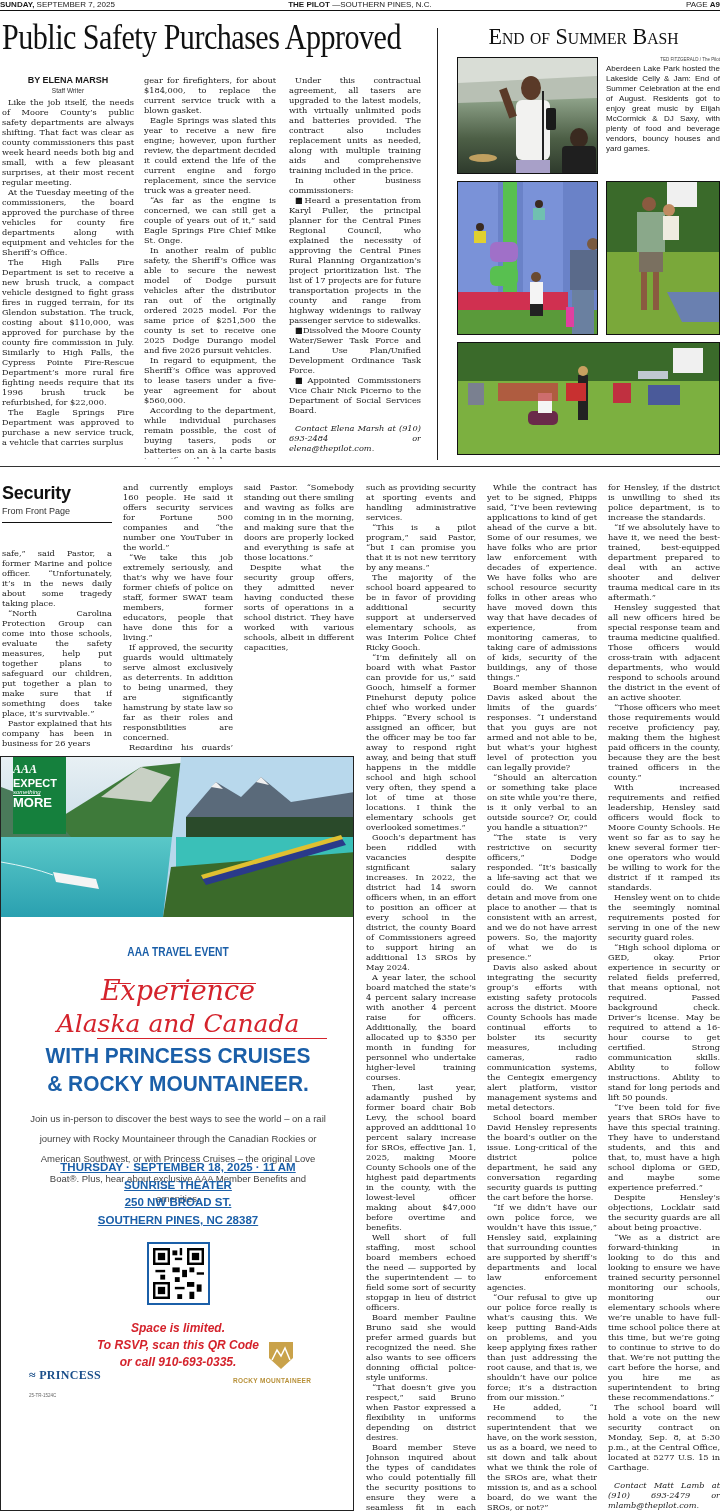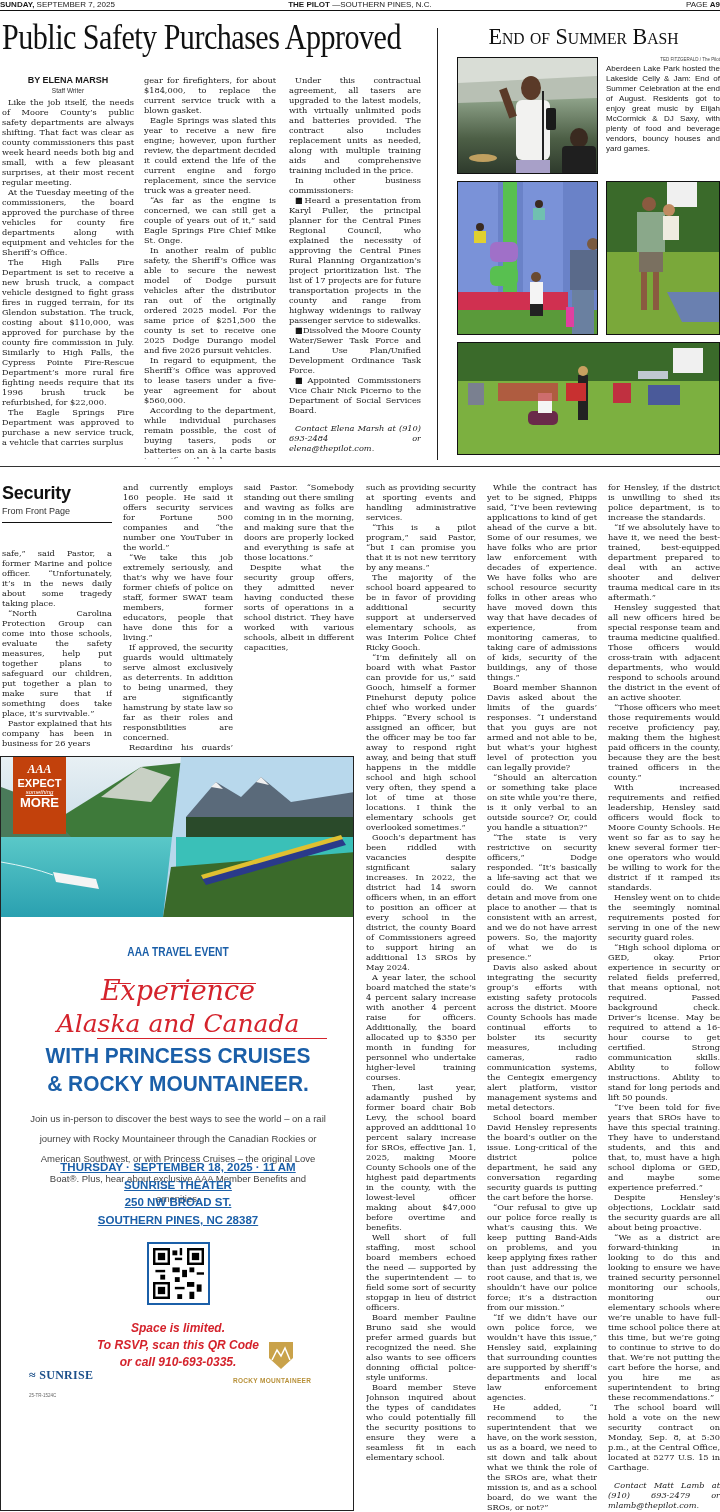--- a/index.html
+++ b/index.html
@@ -40,21 +40,21 @@
 
   .hrule { position: absolute; left: 0; top: 466px; width: 720px; height: 1px; background: #333; }
   .sec-title { position: absolute; left: 2px; top: 483px; font-family: "Liberation Sans", sans-serif; font-weight: 900; font-size: 18px;
     line-height: 20px; color: #111; letter-spacing: -0.3px; }
   .sec-sub { position: absolute; left: 2px; top: 506px; font-family: "Liberation Sans", sans-serif; font-size: 9px; line-height: 11px; color: #333; }
   .sec-rule { position: absolute; left: 2px; top: 522px; width: 110px; height: 1px; background: #111; }
 
   .ad { position: absolute; left: 0; top: 756px; width: 354px; height: 755px; border: 1px solid #222; background: #fff; overflow: hidden;
     font-family: "Liberation Sans", sans-serif; }
   .ad .hero { position: absolute; left: 0; top: 0; width: 354px; height: 160px; overflow: hidden; }
-  .ad .aaa-badge { position: absolute; left: 12px; top: 0; width: 53px; height: 77px; background: #c2410c; color: #fff; text-align: center; }
+  .ad .aaa-badge { position: absolute; left: 12px; top: 0; width: 53px; height: 77px; background: #15803d; color: #fff; }
   .ad .aaa-logo { margin-top: 4px; font-family: "Liberation Serif", serif; font-style: italic; font-size: 12px; font-weight: 700; line-height: 16px; }
   .ad .expect { font-weight: 900; font-size: 11px; line-height: 12px; }
   .ad .something { font-style: italic; font-size: 6px; line-height: 7px; text-decoration: underline; }
   .ad .more { font-weight: 900; font-size: 13px; line-height: 14px; }
   .ad .event-label { position: absolute; left: 0; top: 188px; width: 354px; text-align: center; color: #1b5fa8; font-size: 12px; font-weight: 700;
     transform: scaleX(0.85); }
   .ad .script { position: absolute; left: 0; width: 354px; text-align: center; color: #d4232c; font-family: "DejaVu Serif", serif; font-style: italic; }
   .ad .script.s1 { top: 218px; font-size: 27px; line-height: 32px; }
   .ad .script.s2 { top: 250px; font-size: 25px; line-height: 34px; }
   .ad .script-rule { position: absolute; height: 1px; background: #d4232c; }
@@ -205,31 +205,32 @@
 <div class="col" style="left:366px; top:482px; width:110px; height:1030px;">
   <p class="noind">such as providing security at sporting events and handling administrative services.</p>
   <p>“This is a pilot program,” said Pastor, “but I can promise you that it is not new territory by any means.”</p>
   <p>The majority of the school board appeared to be in favor of providing additional security support at underserved elementary schools, as was Interim Police Chief Ricky Gooch.</p>
   <p>“I’m definitely all on board with what Pastor can provide for us,” said Gooch, himself a former Pinehurst deputy police chief who worked under Phipps. “Every school is assigned an officer, but the officer may be too far away to respond right away, and being that stuff happens in the middle school and high school very often, they spend a lot of time at those locations. I think the elementary schools get overlooked sometimes.”</p>
   <p>Gooch’s department has been riddled with vacancies despite significant salary increases. In 2022, the district had 14 sworn officers when, in an effort to position an officer at every school in the district, the county Board of Commissioners agreed to support hiring an additional 13 SROs by May 2024.</p>
   <p>A year later, the school board matched the state’s 4 percent salary increase with another 4 percent raise for officers. Additionally, the board allocated up to $350 per month in funding for personnel who undertake higher-level training courses.</p>
   <p>Then, last year, adamantly pushed by former board chair Bob Levy, the school board approved an additional 10 percent salary increase for SROs, effective Jan. 1, 2025, making Moore County Schools one of the highest paid departments in the county, with the lowest-level officer making about $47,000 before overtime and benefits.</p>
   <p>Well short of full staffing, most school board members echoed the need — supported by the superintendent — to field some sort of security stopgap in lieu of district officers.</p>
   <p>Board member Pauline Bruno said she would prefer armed guards but recognized the need. She also wants to see officers donning official police-style uniforms.</p>
+  <p>“That doesn’t give you respect,” said Bruno when Pastor expressed a flexibility in uniforms depending on district desires.</p>
   <p>Board member Steve Johnson inquired about the types of candidates who could potentially fill the security positions to ensure they were a seamless fit in each elementary school.</p>
 </div>
 <div class="col" style="left:487px; top:482px; width:110px; height:1030px;">
   <p>While the contract has yet to be signed, Phipps said, “I’ve been reviewing applications to kind of get ahead of the curve a bit. Some of our resumes, we have folks who are prior law enforcement with decades of experience. We have folks who are school resource security folks in other areas who have moved down this way that have decades of experience, from monitoring cameras, to taking care of admissions of kids, security of the buildings, any of those things.”</p>
   <p>Board member Shannon Davis asked about the limits of the guards’ responses. “I understand that you guys are not armed and not able to be, but what’s your highest level of protection you can legally provide?</p>
   <p>“Should an altercation or something take place on site while you’re there, is it only verbal to an outside source? Or, could you handle a situation?”</p>
   <p>“The state is very restrictive on security officers,” Dodge responded. “It’s basically a life-saving act that we could do. We cannot detain and move from one place to another — that is consistent with an arrest, and we do not have arrest powers. So, the majority of what we do is presence.”</p>
   <p>Davis also asked about integrating the security group’s efforts with existing safety protocols across the district. Moore County Schools has made continual efforts to bolster its security measures, including cameras, radio communication systems, the Centegix emergency alert platform, visitor management systems and metal detectors.</p>
   <p>School board member David Hensley represents the board’s outlier on the issue. Long-critical of the district police department, he said any conversation regarding security guards is putting the cart before the horse.</p>
+  <p>“If we didn’t have our own police force, we wouldn’t have this issue,” Hensley said, explaining that surrounding counties are supported by sheriff’s departments and local law enforcement agencies.</p>
   <p>“Our refusal to give up our police force really is what’s causing this. We keep putting Band-Aids on problems, and you keep applying fixes rather than just addressing the root cause, and that is, we shouldn’t have our police force; it’s a distraction from our mission.”</p>
-  <p>“If we didn’t have our own police force, we wouldn’t have this issue,” Hensley said, explaining that surrounding counties are supported by sheriff’s departments and local law enforcement agencies.</p>
   <p>He added, “I recommend to the superintendent that we have, on the work session, us as a board, we need to sit down and talk about what we think the role of the SROs are, what their mission is, and as a school board, do we want the SROs, or not?”</p>
 
 </div>
 <div class="col" style="left:608px; top:482px; width:112px; height:1030px;">
   <p class="noind">for Hensley, if the district is unwilling to shed its police department, is to increase the standards.</p>
   <p>“If we absolutely have to have it, we need the best-trained, best-equipped department prepared to deal with an active shooter and deliver trauma medical care in its aftermath.”</p>
   <p>Hensley suggested that all new officers hired be special response team and trauma medicine qualified. Those officers would cross-train with adjacent departments, who would respond to schools around the district in the event of an active shooter.</p>
   <p>“Those officers who meet those requirements would receive proficiency pay, making them the highest paid officers in the county, because they are the best trained officers in the county.”</p>
   <p>With increased requirements and reified leadership, Hensley said officers would flock to Moore County Schools. He went so far as to say he knew several former tier-one operators who would be willing to work for the district if it ramped its standards.</p>
   <p>Hensley went on to chide the seemingly nominal requirements posted for serving in one of the new security guard roles.</p>
@@ -327,21 +328,21 @@
   </div>
 
   <div class="rsvp">
     <div>Space is limited.</div>
     <div>To RSVP, scan this QR Code</div>
     <div>or call 910-693-0335.</div>
   </div>
 
   <div class="princess">
     <span>≈</span>
-    <span>SUNRISE</span>
+    <span>PRINCESS</span>
   </div>
   <svg class="rocky-logo" viewBox="0 0 28 30">
     <path d="M2,2 L26,2 L26,18 L14,29 L2,18 Z" fill="#c9a24a"></path>
     <path d="M5,20 L10,10 L14,16 L18,8 L23,20" stroke="#fff" stroke-width="1.5" fill="none"></path>
   </svg>
   <div class="rocky">ROCKY MOUNTAINEER</div>
   <div class="code">25-TR-1524C</div>
 </div>
 
 </body></html>

